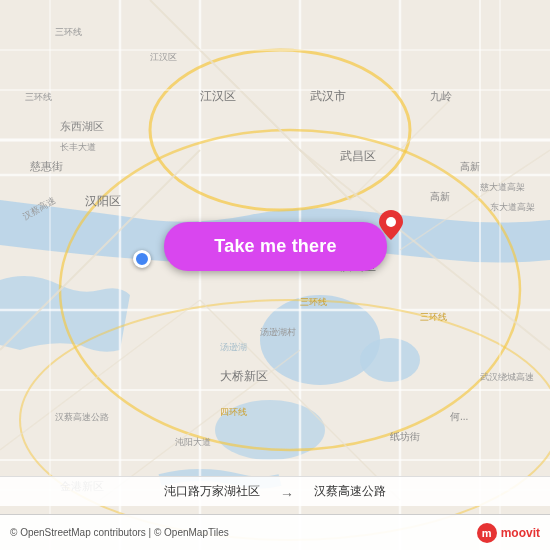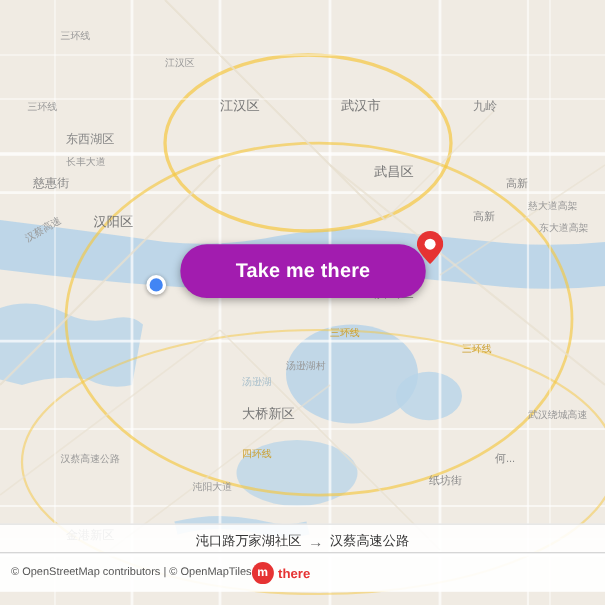--- a/index.html
+++ b/index.html
@@ -26,46 +26,46 @@
       width: 100%; height: 100%;
     }
 
     
     #take-me-there-btn {
       position: absolute;
       top: 222px;
       left: 164px;
       width: 223px;
       height: 49px;
-      background-color: #a21caf;
+      background-color: #d946ef;
       color: white;
       border: none;
       border-radius: 24px;
       font-size: 18px;
       font-weight: 600;
       cursor: pointer;
       display: flex;
       align-items: center;
       justify-content: center;
       box-shadow: 0 2px 8px rgba(0,0,0,0.35);
       letter-spacing: 0.2px;
       z-index: 10;
     }
 
     
     #bottom-bar {
       position: absolute;
-      bottom: 12px;
+      bottom: 0;
       left: 0;
       width: 100%;
       height: 36px;
       background: rgba(255,255,255,0.92);
       display: flex;
       align-items: center;
-      justify-content: flex-start;
+      justify-content: space-between;
       padding: 0 10px;
       z-index: 20;
       border-top: 1px solid #ccc;
     }
 
     #attribution {
       font-size: 10px;
       color: #555;
     }
 
@@ -95,21 +95,21 @@
     #route-bar {
       position: absolute;
       bottom: 44px;
       left: 0;
       width: 100%;
       height: 30px;
       background: rgba(255,255,255,0.88);
       display: flex;
       align-items: center;
       justify-content: center;
-      gap: 6px;
+      gap: 20px;
       font-size: 12px;
       color: #333;
       z-index: 15;
       border-top: 1px solid #ddd;
     }
 
     #route-arrow {
       color: #666;
       font-size: 14px;
     }
@@ -234,17 +234,17 @@
   <div id="route-bar">
     <span>沌口路万家湖社区</span>
     <span id="route-arrow">→</span>
     <span>汉蔡高速公路</span>
   </div>
 
   <div id="bottom-bar">
     <span id="attribution">© OpenStreetMap contributors | © OpenMapTiles</span>
     <div id="moovit-logo">
       <div class="m-icon">m</div>
-      <span>there</span>
+      <span>moovit</span>
     </div>
   </div>
 
 </div>
 
 </body></html>

